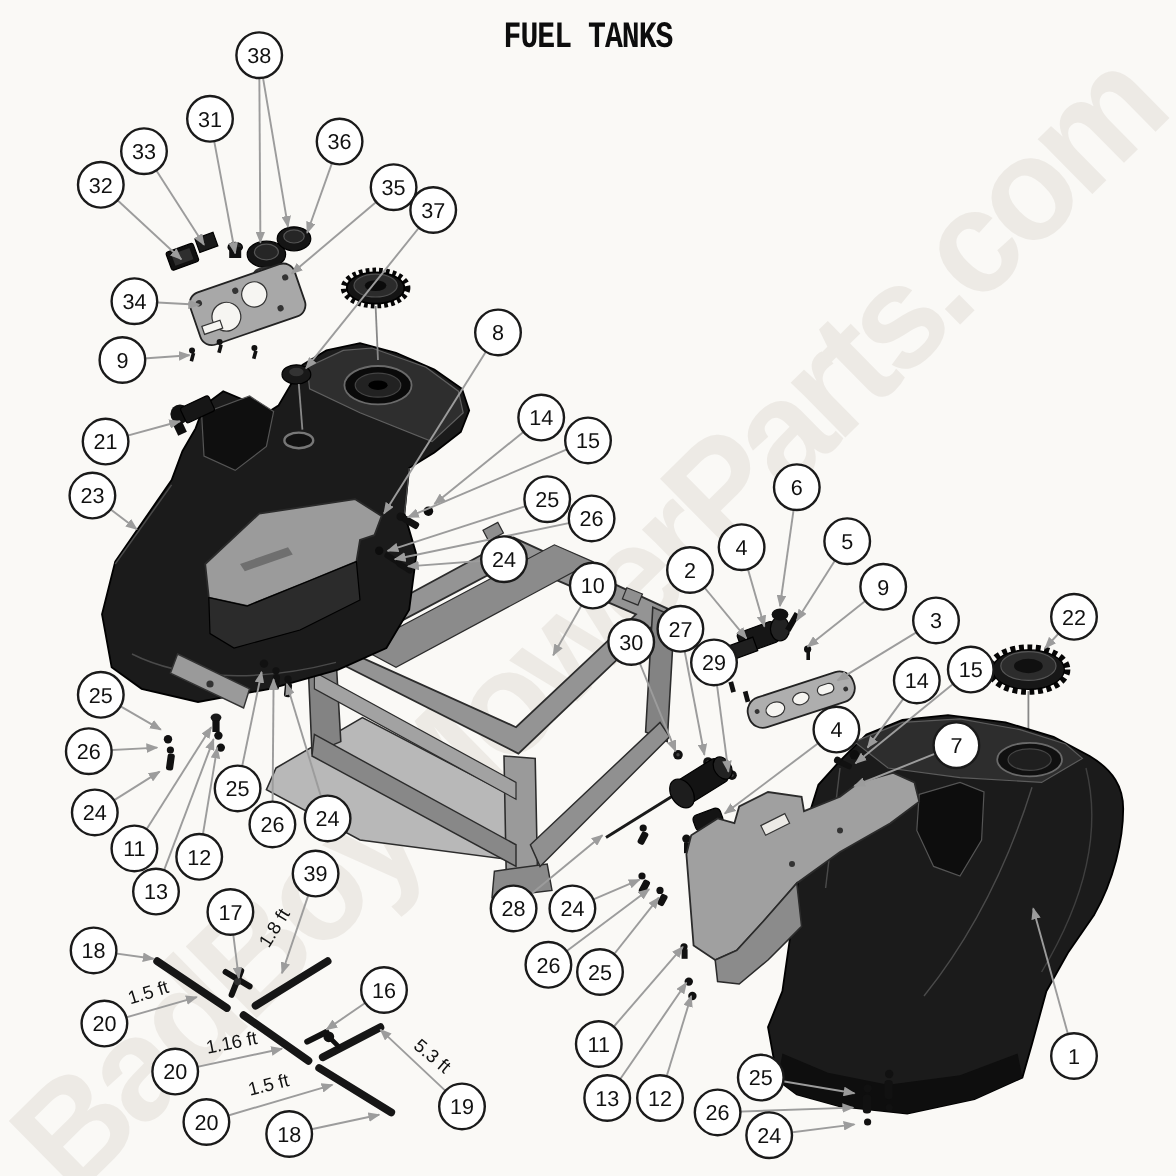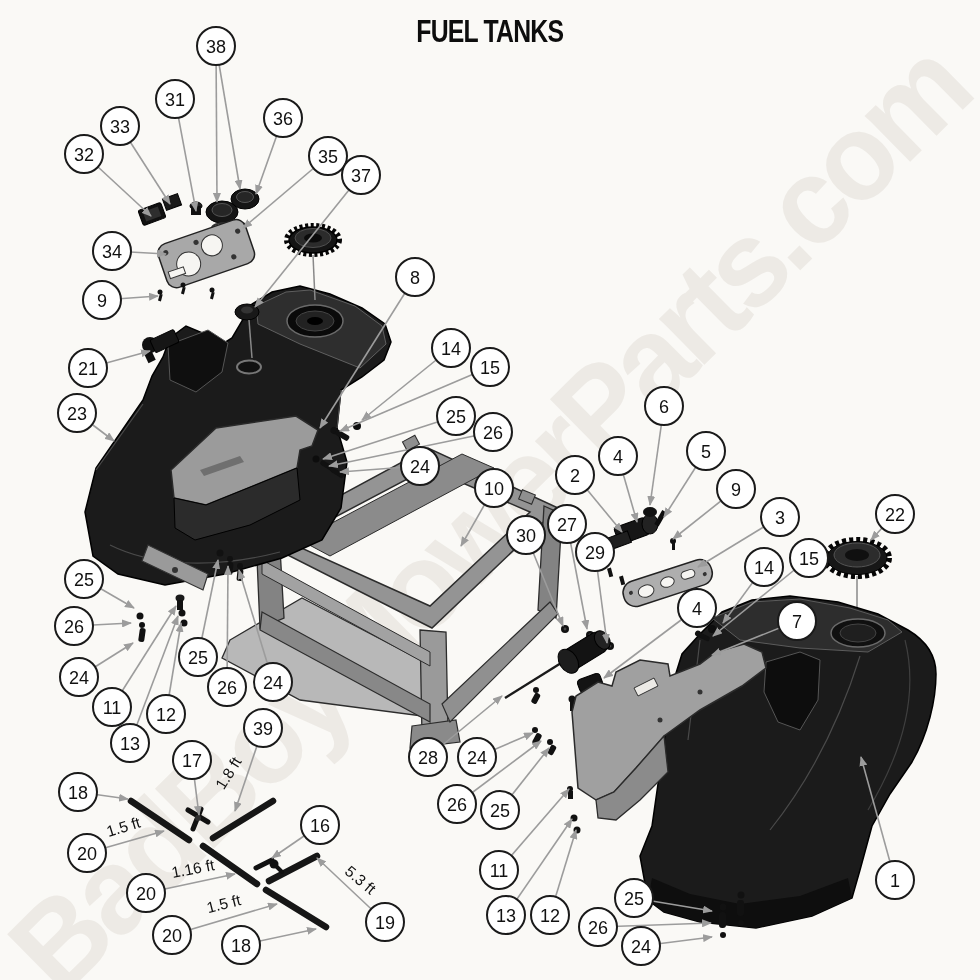--- a/index.html
+++ b/index.html
@@ -1,19 +1,19 @@
 <!DOCTYPE html>
 <html><head>
 <meta charset="utf-8">
 <style>
   html,body{margin:0;padding:0;width:980px;height:980px;overflow:hidden;}
   body{background:#faf9f6;font-family:"Liberation Sans",sans-serif;position:relative;}
   #stage{position:absolute;top:0;left:0;}
   .page-title{position:absolute;top:14px;left:0;right:0;text-align:center;
-    font-weight:bold;font-size:31px;color:#0d0d0d;letter-spacing:-1px;}
+    font-weight:bold;font-size:31px;color:#0d0d0d;letter-spacing:-1px;font-family:Liberation Mono, monospace;}
   .page-title span{display:inline-block;transform:scaleX(.8);}
   .wm{font-weight:bold;fill:#edeae5;letter-spacing:-6px;}
   .leader{stroke:#9c9c9c;stroke-width:1.6;fill:none;}
   .callout-circle{fill:#ffffff;stroke:#1a1a1a;stroke-width:2;}
   .callout-num{font-family:"Liberation Sans",sans-serif;font-size:18px;fill:#111;}
   .hose-label{font-family:"Liberation Sans",sans-serif;font-size:15.5px;fill:#111;}
   .hose{stroke:#161616;stroke-width:6.5;stroke-linecap:round;fill:none;}
   .olin{fill:none;stroke:#4a4a4a;stroke-width:1.2;}
 </style>
 </head>

